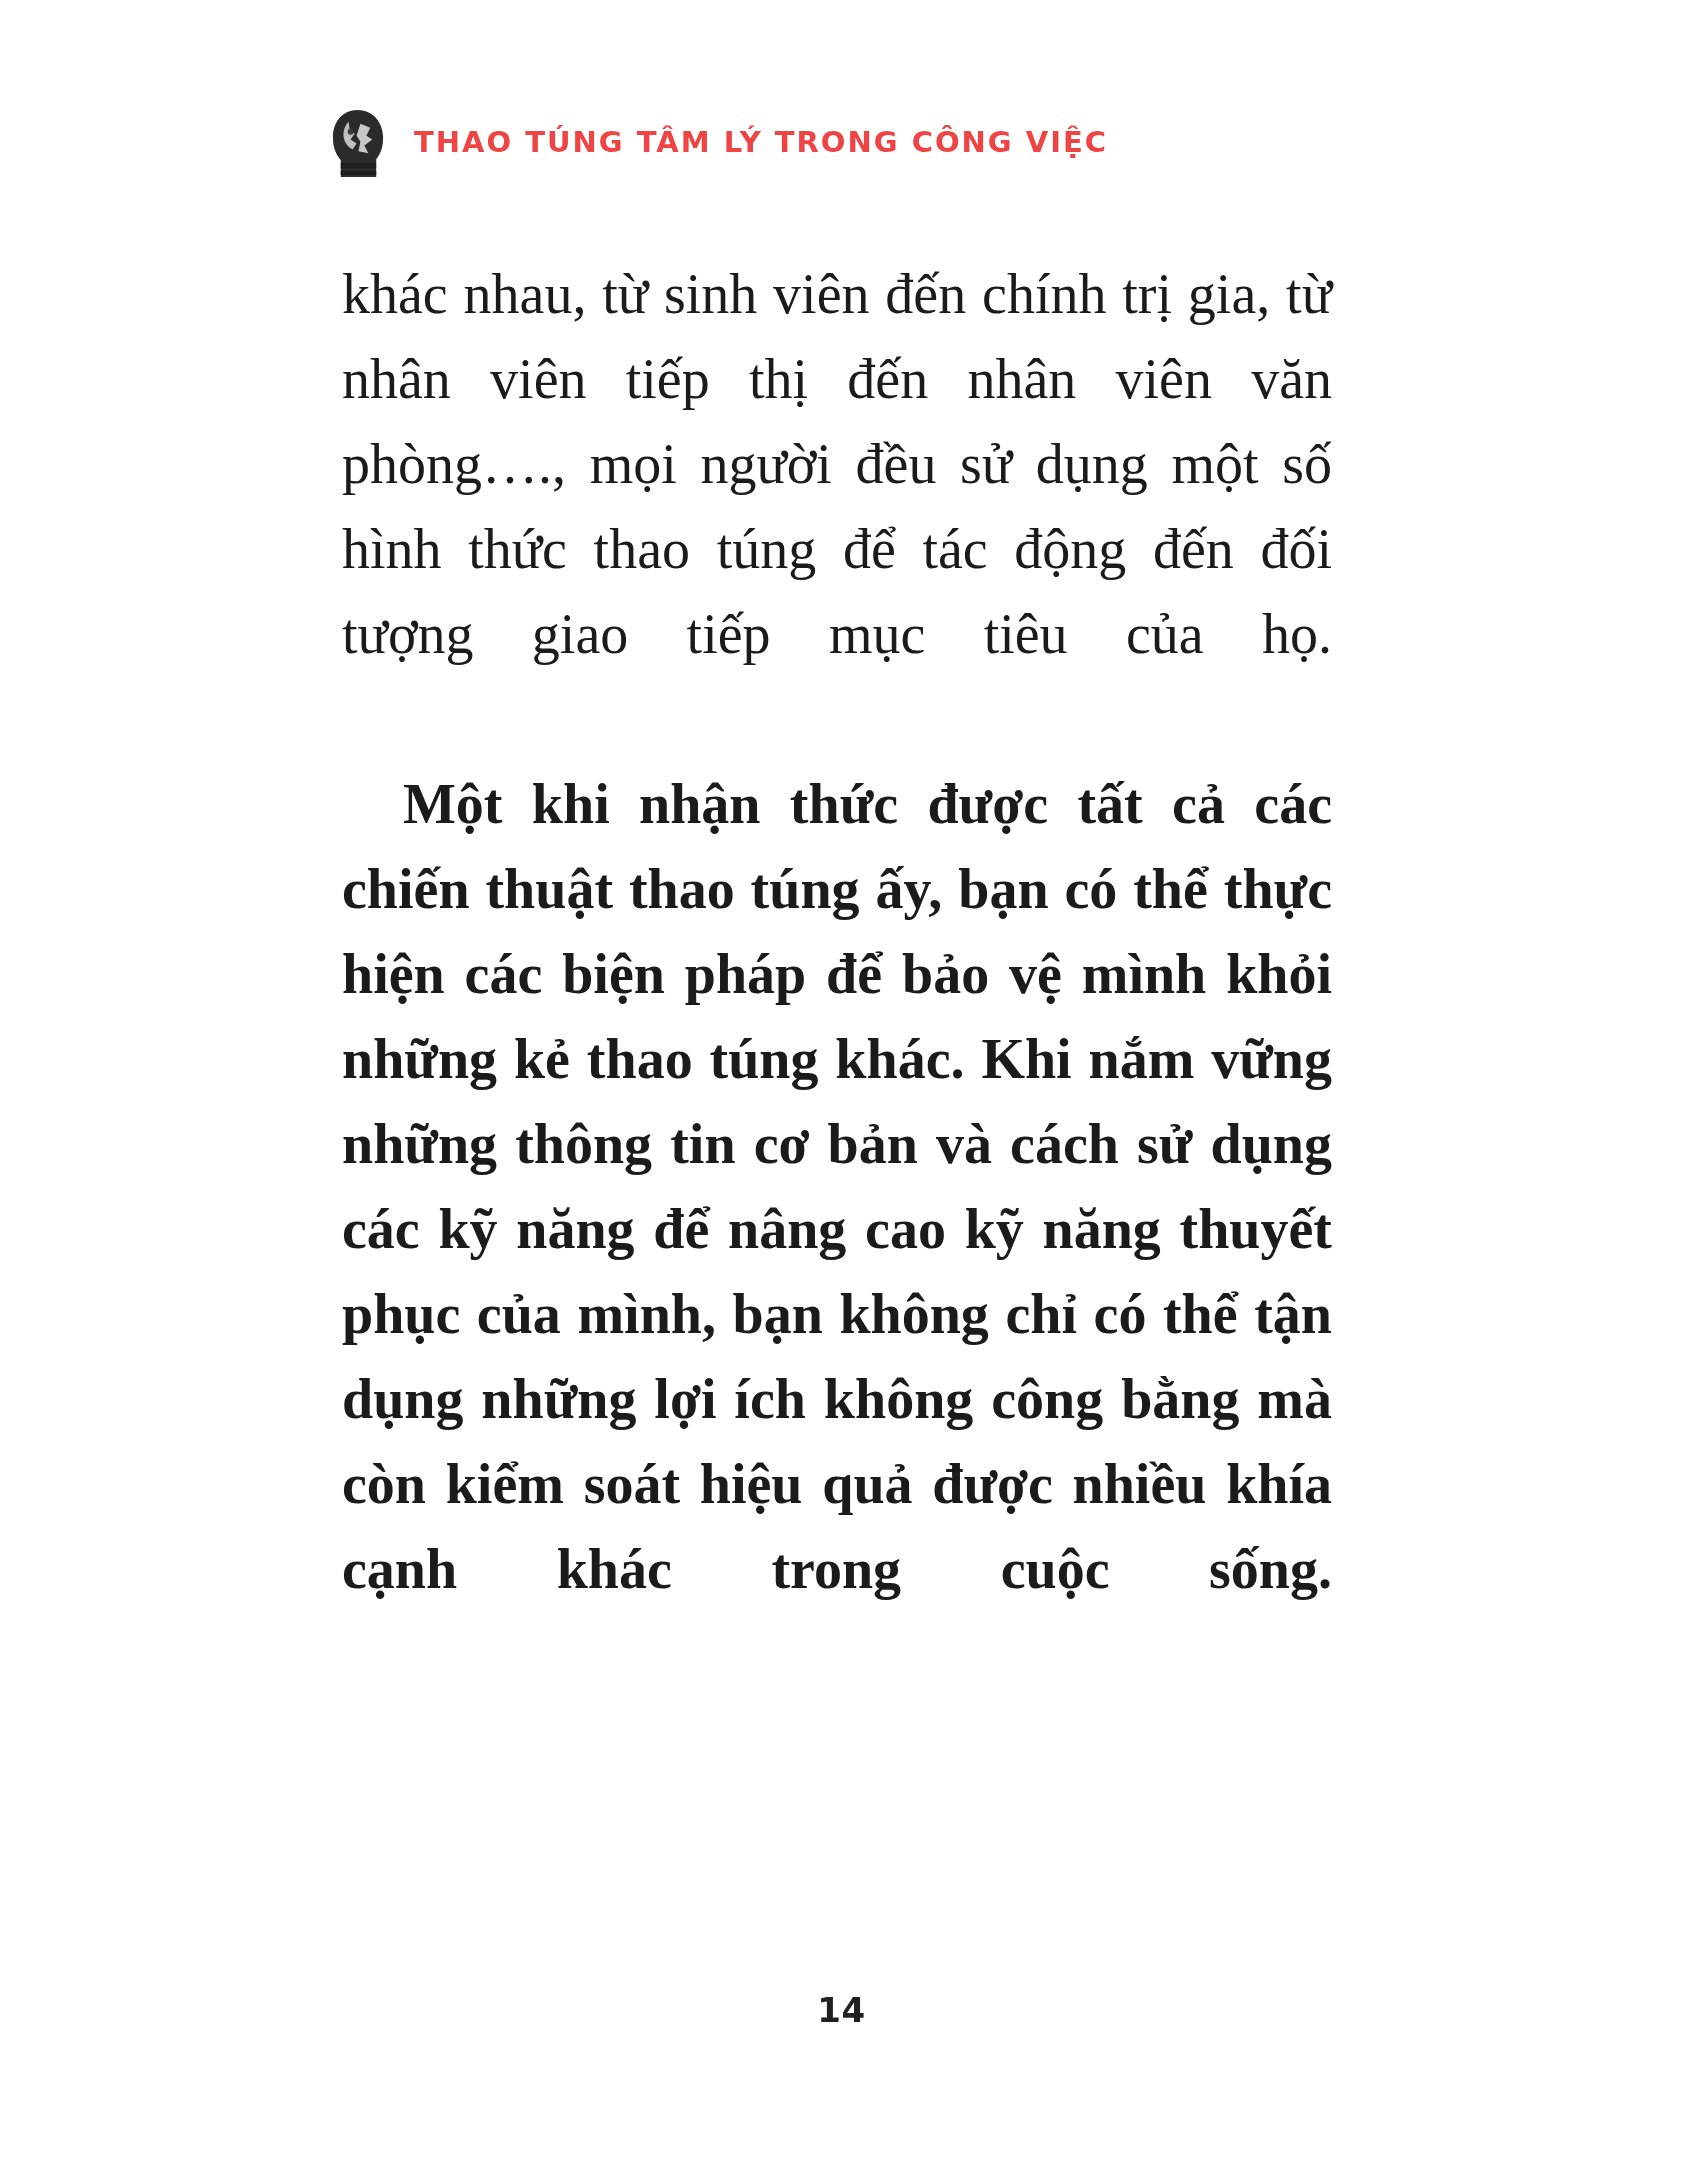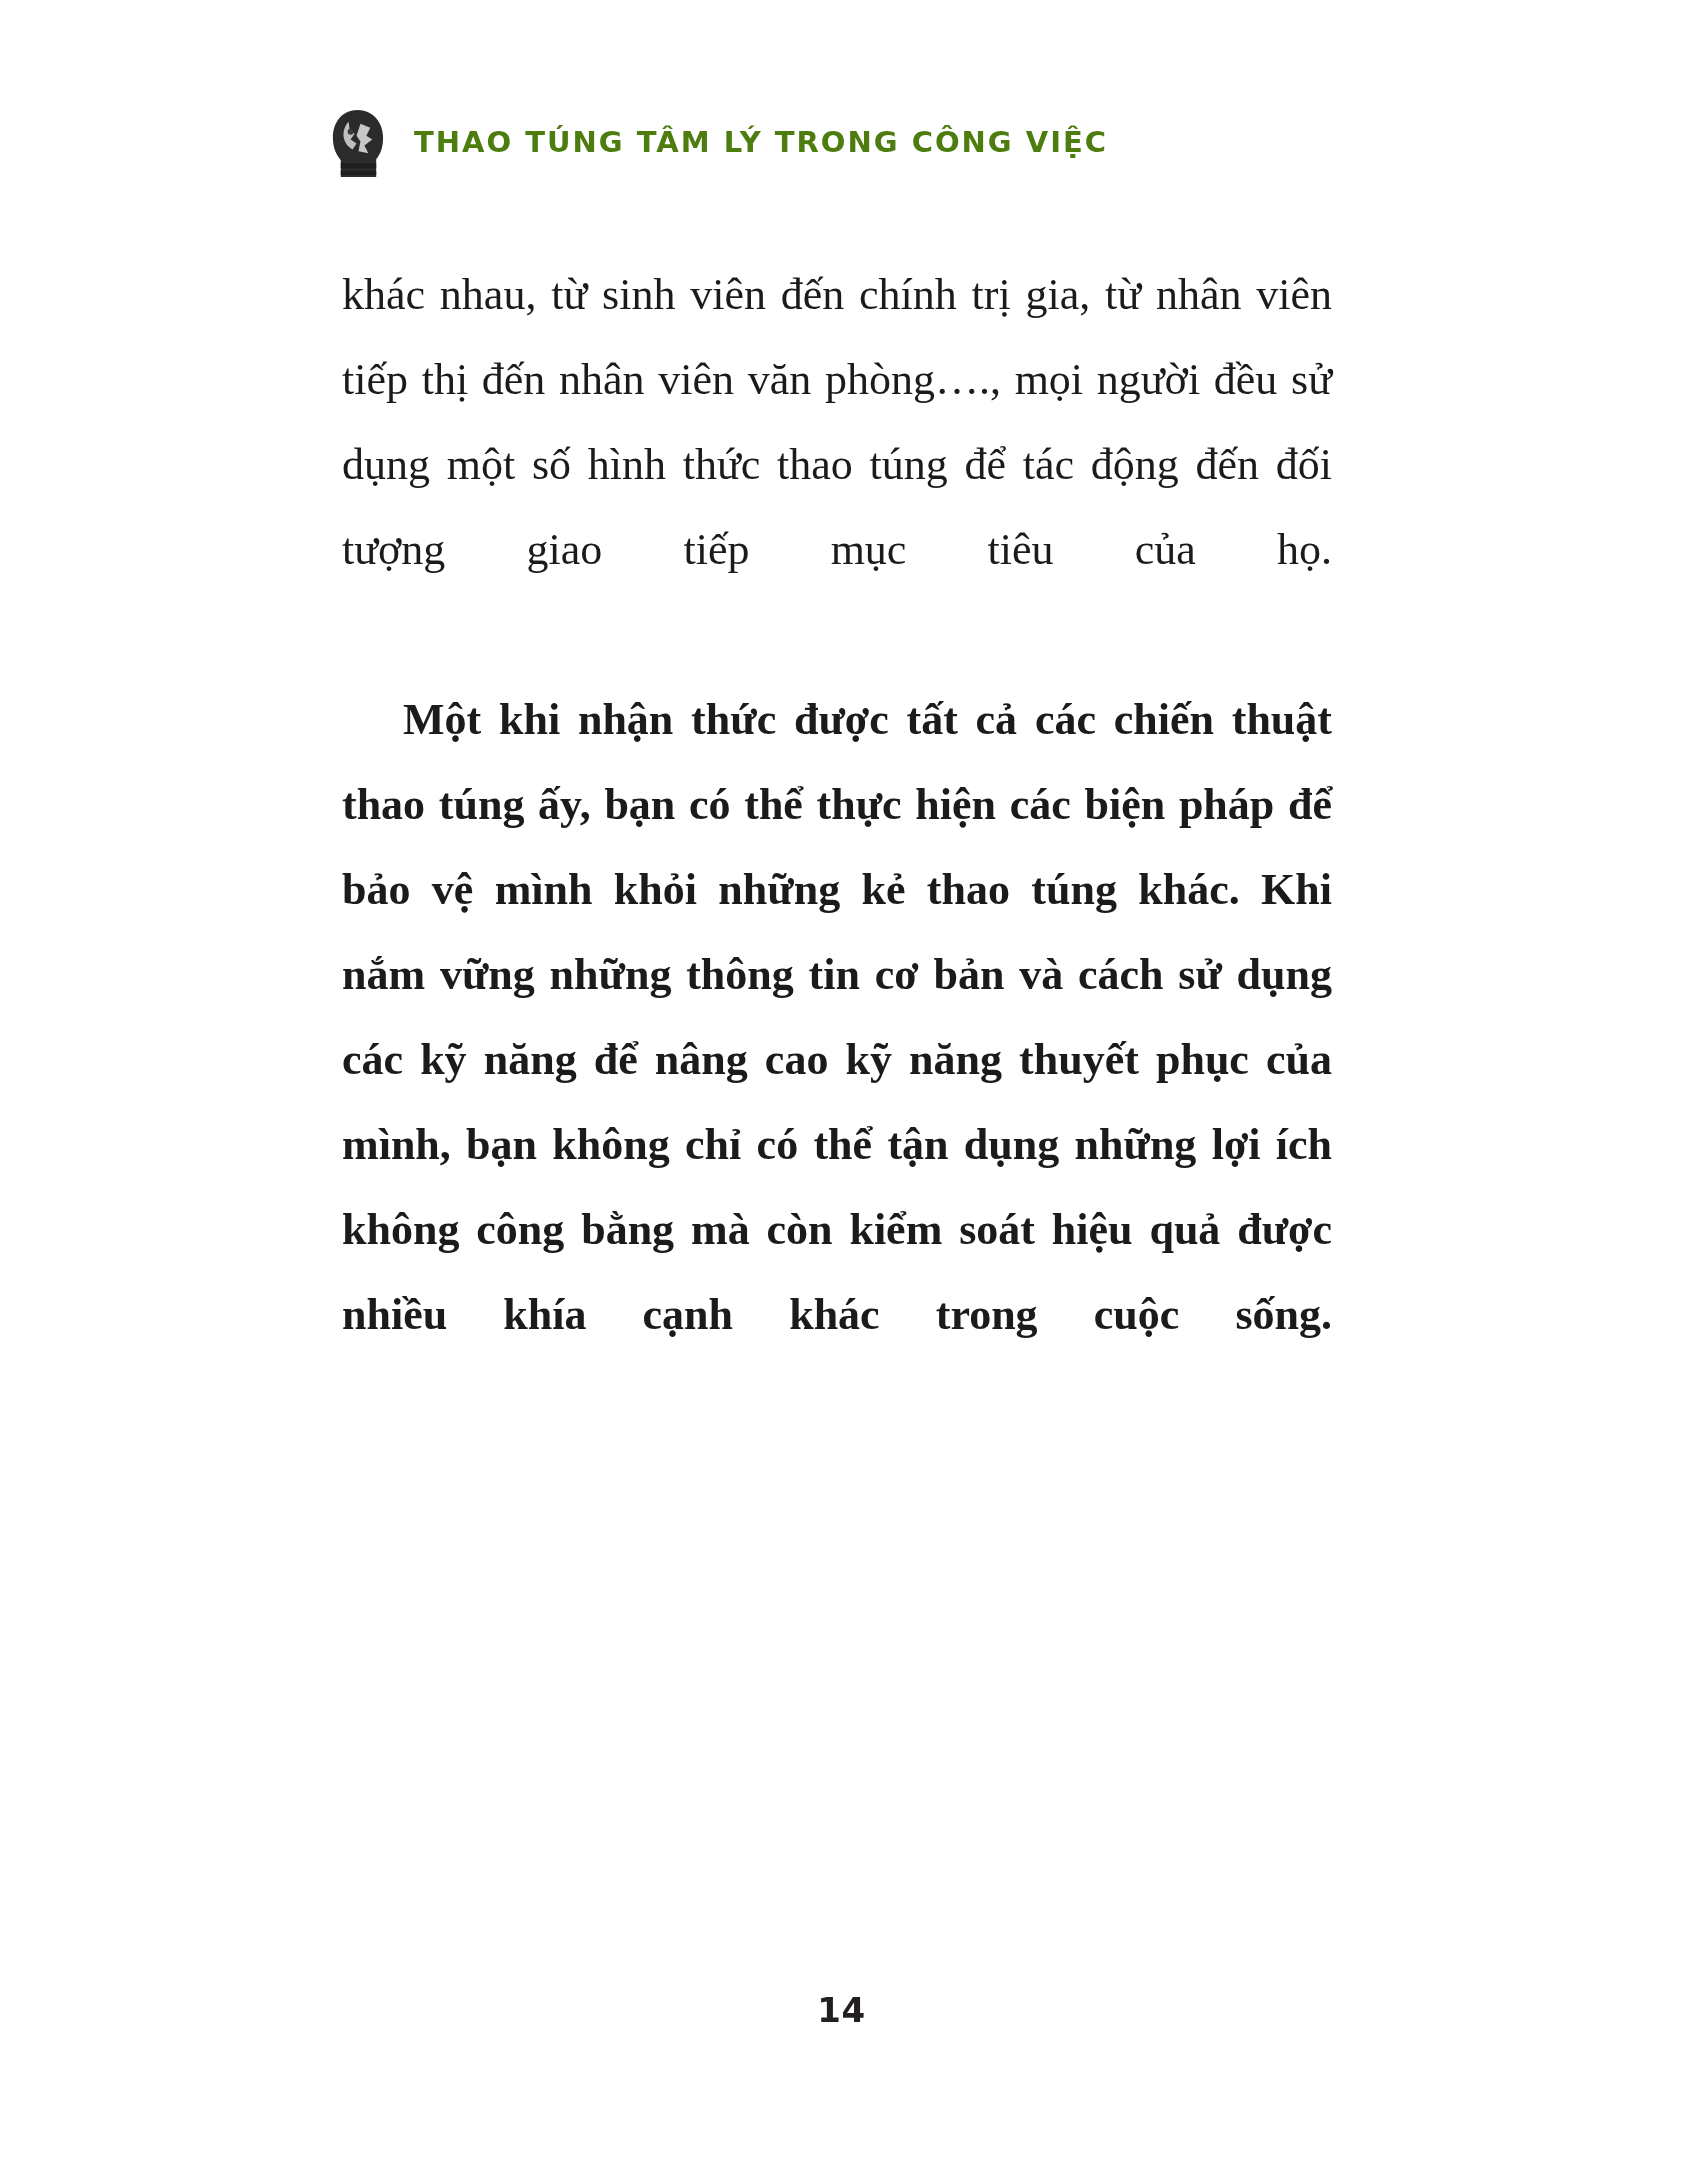--- a/index.html
+++ b/index.html
@@ -44,37 +44,37 @@
     display: block;
     width: 100%;
     height: 100%;
   }
 
   .header-title {
     font-family: "DejaVu Sans", sans-serif;
     font-size: 29px;
     font-weight: 700;
     letter-spacing: 2px;
-    color: #4d7c0f;
+    color: #ef4444;
     white-space: nowrap;
     line-height: 1;
     padding-bottom: 2px;
   }
 
   
   .body-col {
     position: absolute;
     left: 342px;
     top: 252px;
     width: 990px;
   }
 
   .para {
     font-family: "Liberation Serif", serif;
-    font-size: 44px;
+    font-size: 56px;
     line-height: 85px;
     text-align: justify;
     text-justify: inter-word;
     color: #1b1b1b;
     margin: 0;
     -webkit-font-smoothing: antialiased;
   }
   .para + .para {
     margin-top: 0px;
     font-weight: bold;

